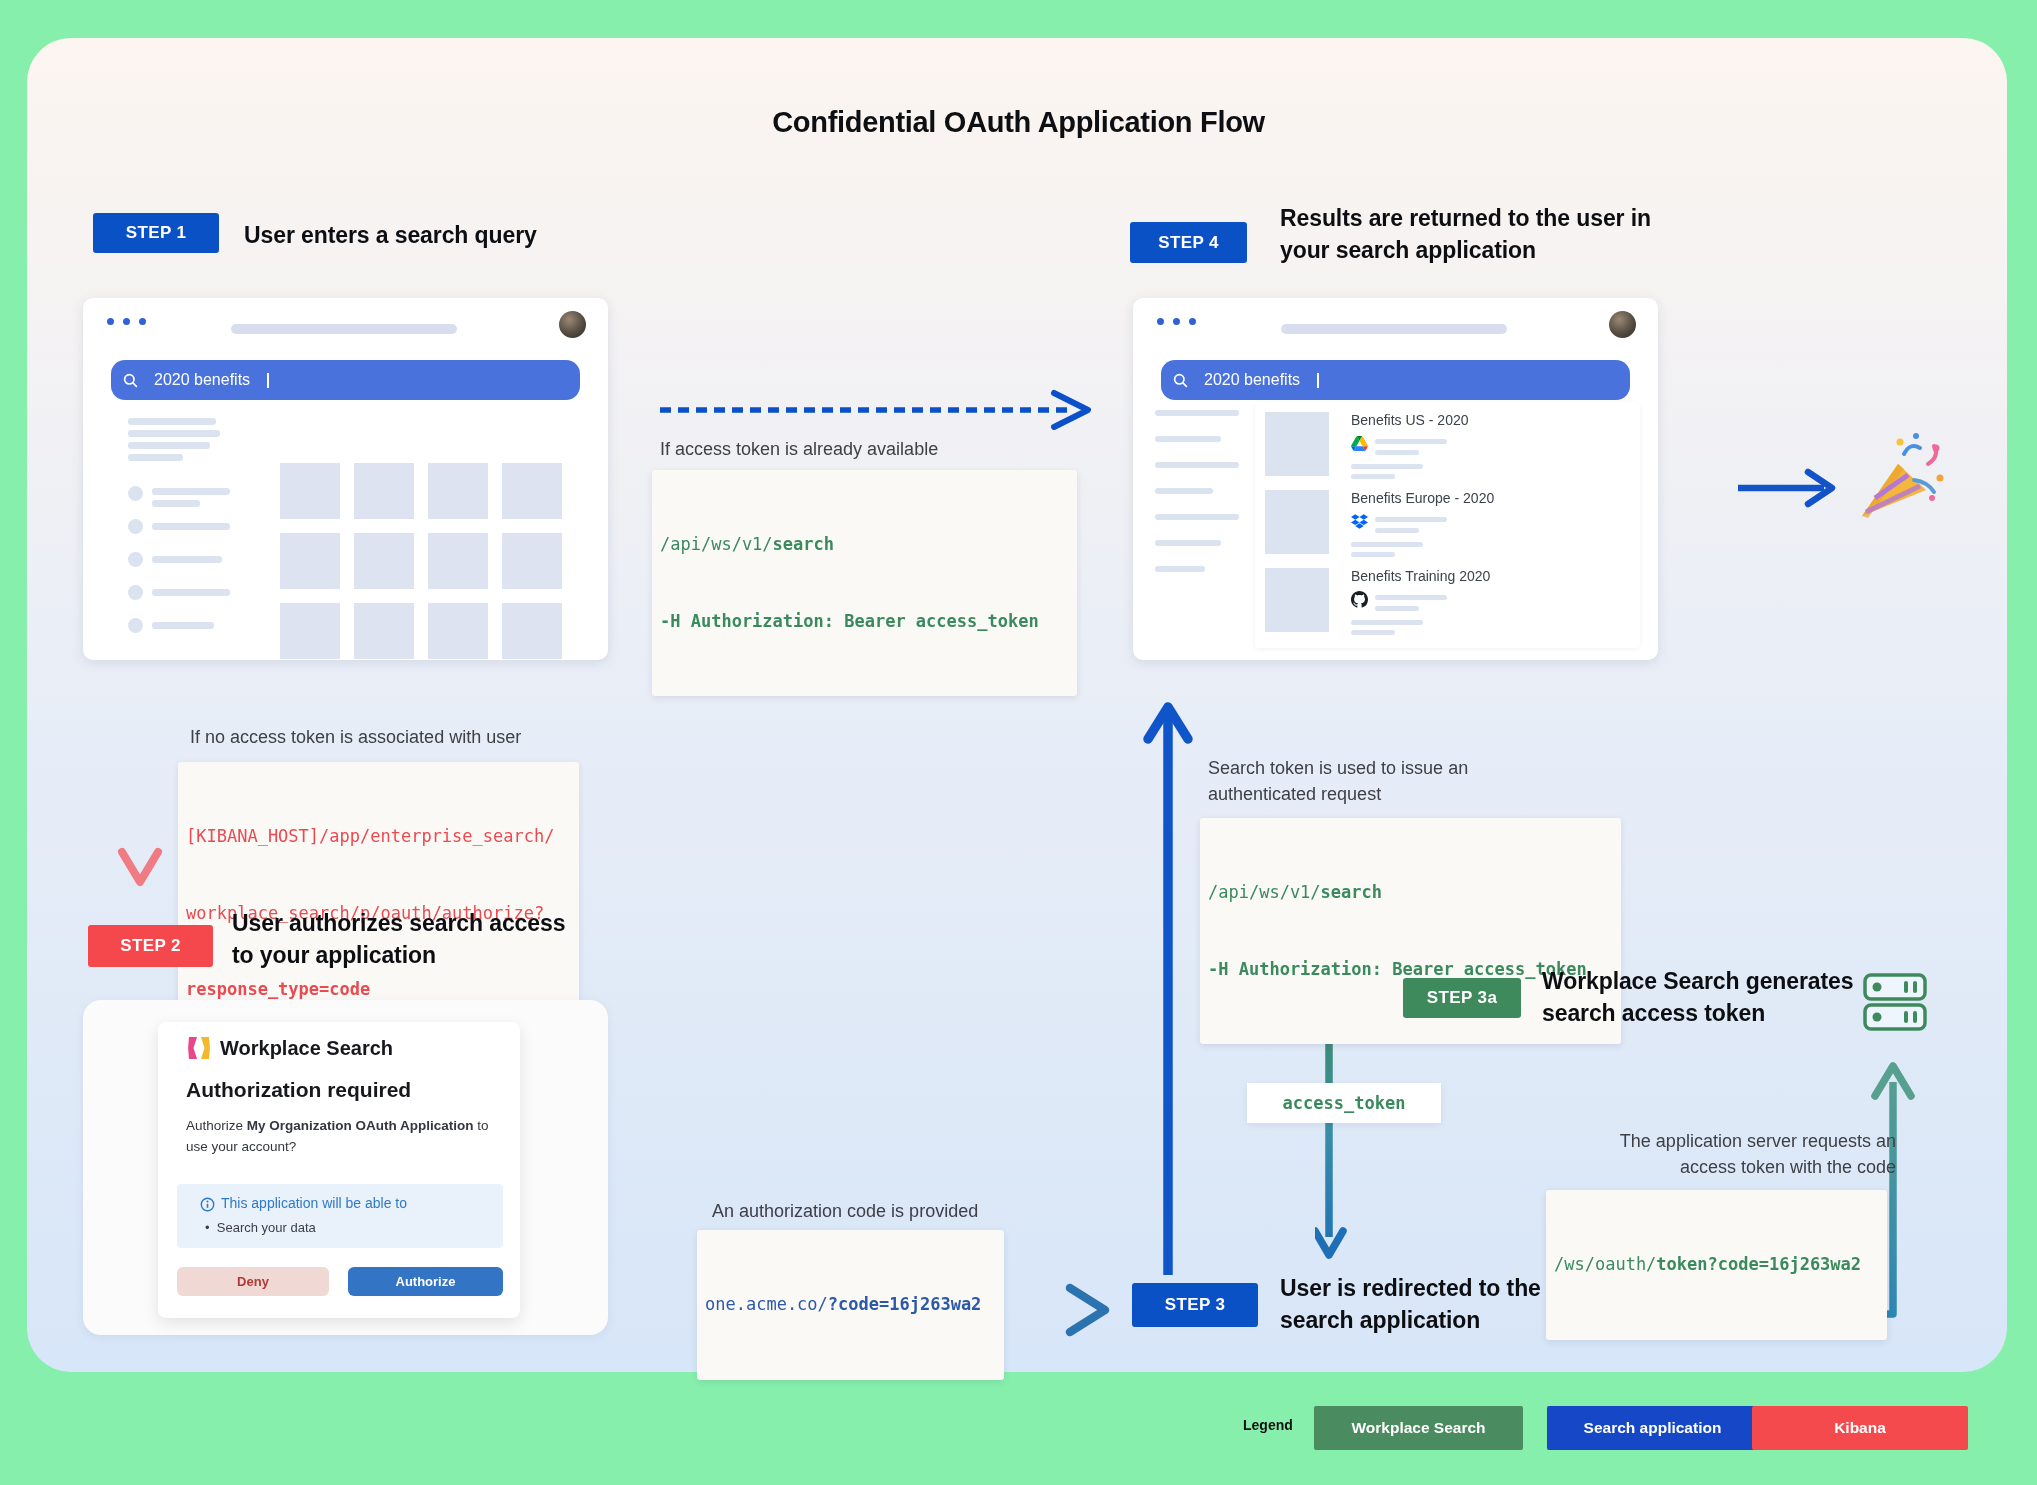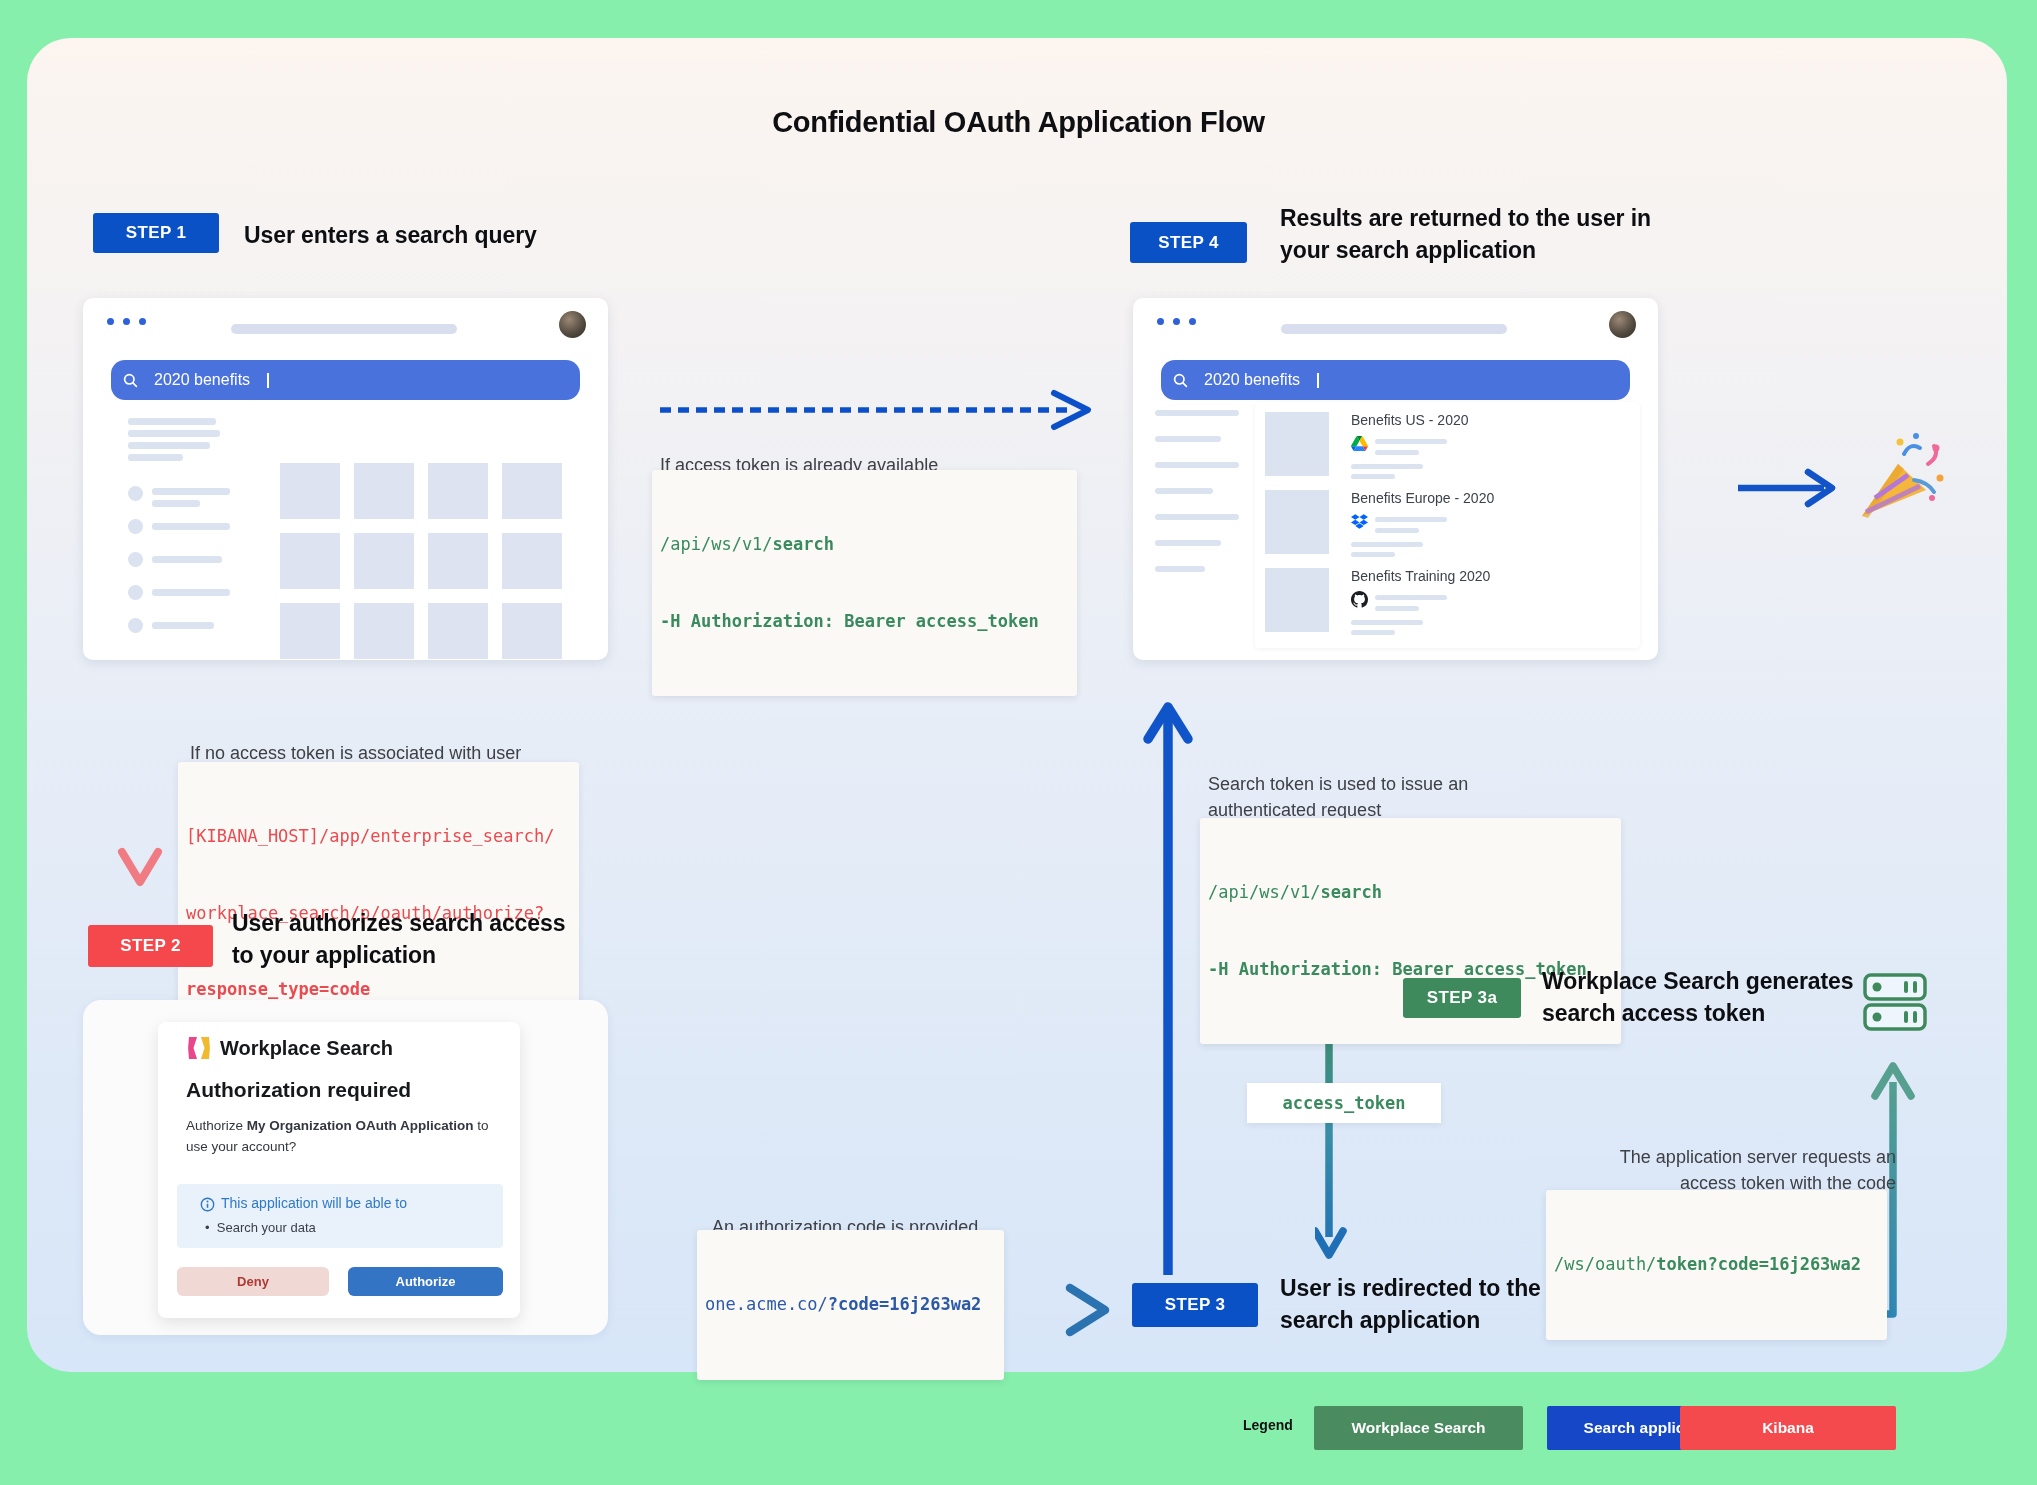--- a/index.html
+++ b/index.html
@@ -3,21 +3,21 @@
 <meta charset="utf-8">
 <style>
   html,body{margin:0;padding:0;background:#fff;}
   .canvas{position:relative;width:2037px;height:1485px;background:#86efac;font-family:"Liberation Sans",sans-serif;overflow:hidden;}
   .board{position:absolute;left:27px;top:38px;width:1980px;height:1334px;border-radius:44px;
     background:linear-gradient(180deg,#fcf5f0 0%,#f4f2f3 22%,#e7edf7 52%,#d7e6f8 100%);}
   .title{position:absolute;left:0;right:0;top:106px;text-align:center;font-size:29px;font-weight:800;color:#0e0f12;letter-spacing:-0.3px;}
   .badge{position:absolute;color:#fff;font-weight:700;font-size:17px;display:flex;align-items:center;justify-content:center;border-radius:3px;letter-spacing:.4px;}
   .b-blue{background:#0b51c6}.b-red{background:#f4484d}.b-green{background:#3e8a5d}
   .step-heading{position:absolute;font-weight:700;font-size:23px;color:#0d0e12;line-height:1.38;letter-spacing:-0.1px;}
-  .ann{position:absolute;font-size:18px;color:#3f4046;line-height:1.45;margin-top:16px;}
+  .ann{position:absolute;font-size:18px;color:#3f4046;line-height:1.45;}
   .codebox{position:absolute;background:#faf9f6;box-shadow:0 2px 7px rgba(30,40,70,.10);border-radius:3px;
     font-family:"DejaVu Sans Mono",monospace;font-size:17px;line-height:1.5;padding:11px 8px;white-space:pre;}
   .code-green{color:#3a8a5e}.code-red{color:#ea4a50}.code-blue{color:#2b59a8}
   .codebox b{font-weight:700;}
   .arrow{position:absolute;}
   .browser{position:absolute;width:525px;height:362px;background:#fff;border-radius:10px;box-shadow:0 3px 12px rgba(50,70,110,.12);overflow:hidden;}
   .dots{position:absolute;left:24px;top:20px;display:flex;gap:9px;}
   .dot{width:7px;height:7px;border-radius:50%;background:#2f62d8;}
   .urlpill{position:absolute;left:148px;top:26px;width:226px;height:10px;border-radius:5px;background:#d8deee;}
   .avatar{position:absolute;right:22px;top:13px;width:27px;height:27px;border-radius:50%;
@@ -42,21 +42,21 @@
   .dlg-panel-item{position:absolute;left:28px;top:36px;font-size:13px;color:#3a3f47;}
   .btn{position:absolute;top:245px;height:29px;border-radius:6px;font-size:13px;font-weight:700;display:flex;align-items:center;justify-content:center;border:none;cursor:pointer;font-family:"Liberation Sans",sans-serif;}
   .btn-deny{left:19px;width:152px;background:#f0d8d5;color:#b03a33;}
   .btn-auth{left:190px;width:155px;background:#3474c4;color:#fff;}
   .access-label{position:absolute;left:1247px;top:1083px;width:194px;height:40px;background:#fff;box-shadow:0 2px 6px rgba(30,40,70,.08);
     display:flex;align-items:center;justify-content:center;font-family:"DejaVu Sans Mono",monospace;font-size:17px;font-weight:700;color:#3a8a5e;}
   .legend-label{position:absolute;left:1243px;top:1417px;font-size:14px;font-weight:700;color:#111;}
   .lg{position:absolute;top:1406px;height:44px;display:flex;align-items:center;justify-content:center;color:#fff;font-size:15.5px;font-weight:700;border-radius:2px;}
   .lg-green{left:1314px;width:209px;background:#4a8b5f;}
   .lg-blue{left:1547px;width:211px;background:#1547c6;}
-  .lg-red{left:1680px;width:216px;background:#f4494d;text-align:right;}
+  .lg-red{left:1752px;width:216px;background:#f4494d;text-align:right;}
 </style>
 </head>
 <body>
 
 <div class="canvas">
   <div class="board"></div>
   <div class="title">Confidential OAuth Application Flow</div>
 
   <svg class="arrow" style="left:652px;top:385px" width="460" height="50">
     <line x1="8" y1="25" x2="416" y2="25" stroke="#0b50c8" stroke-width="5.5" stroke-dasharray="11 7"></line>

